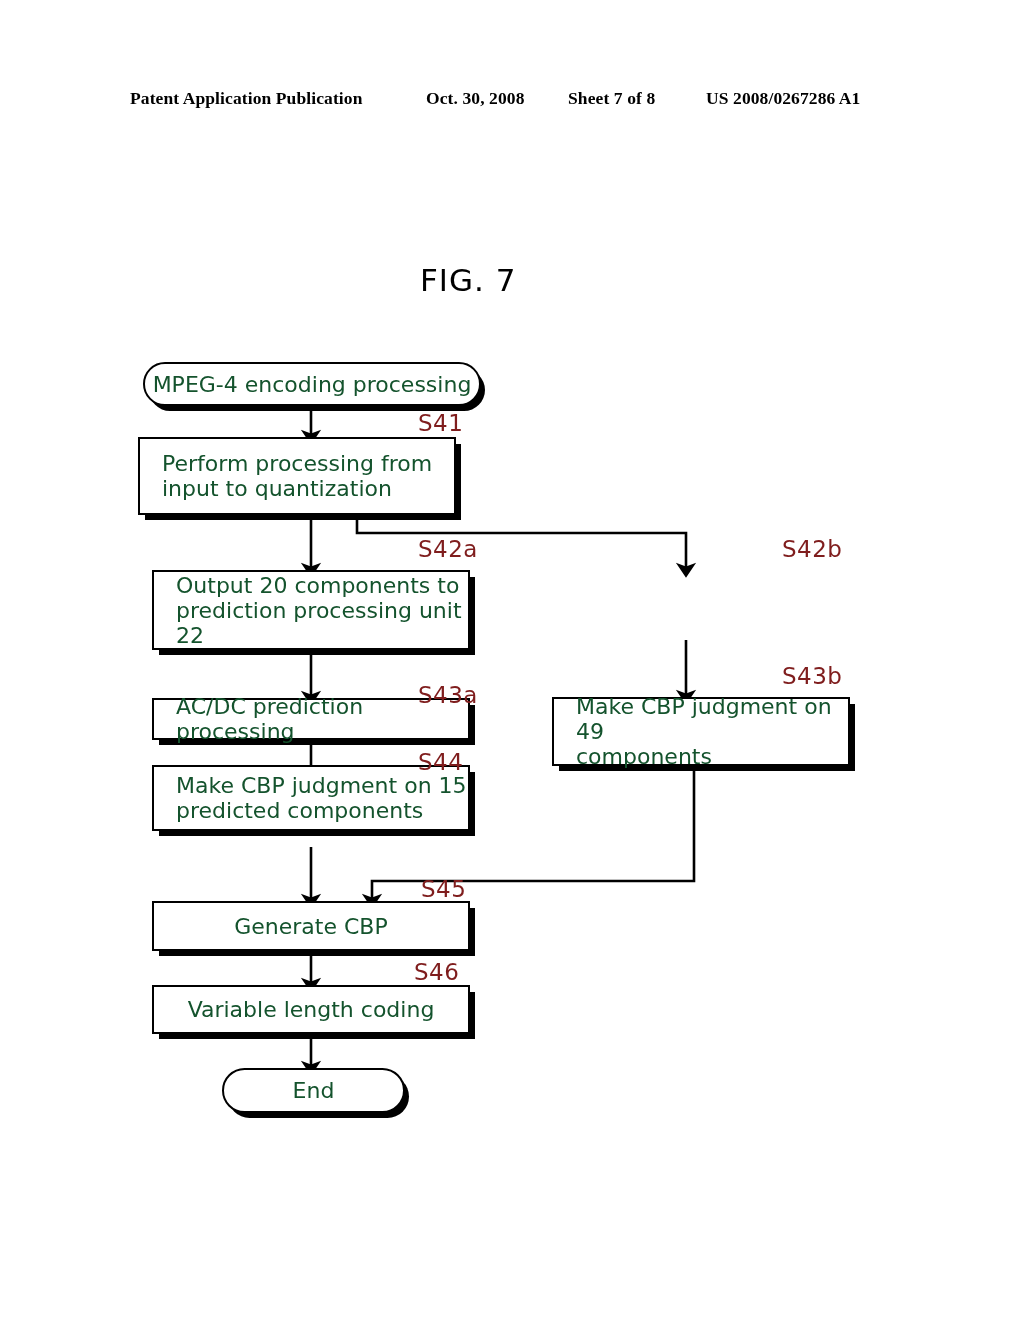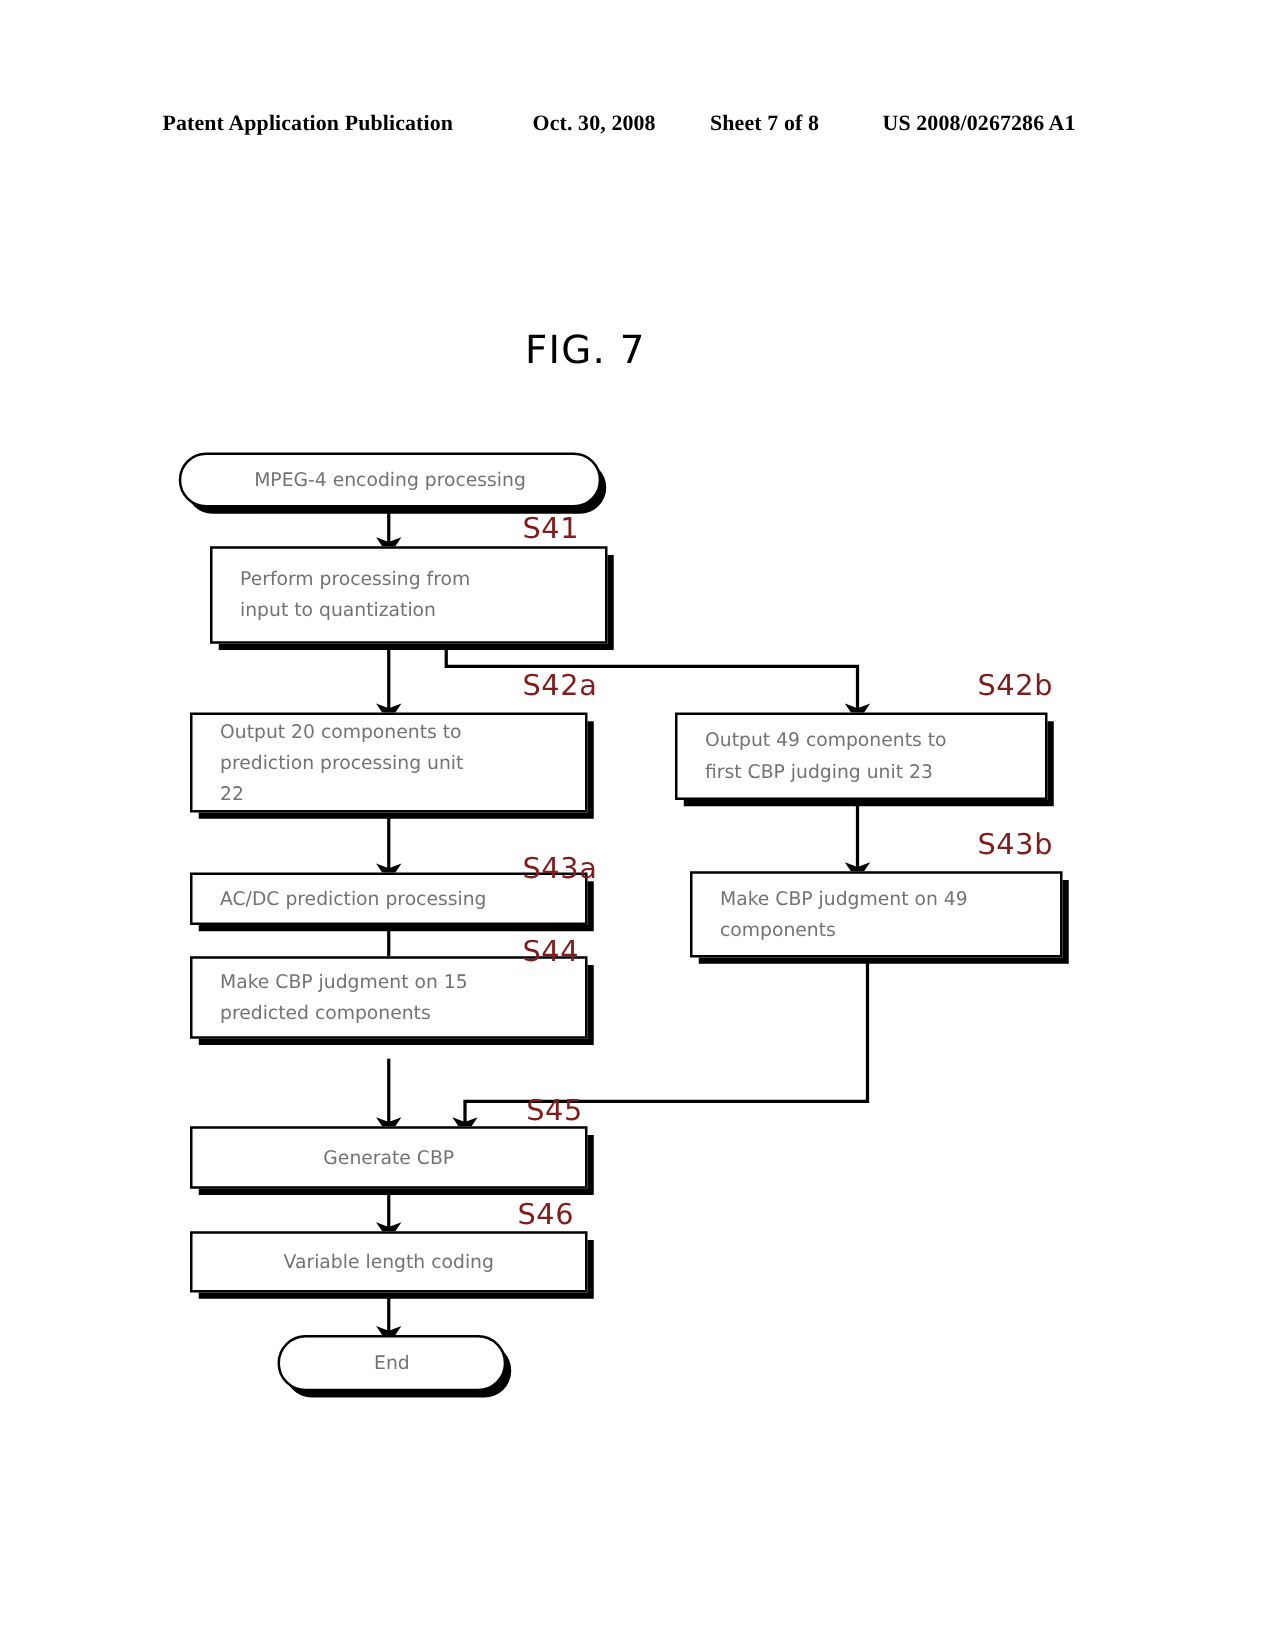--- a/index.html
+++ b/index.html
@@ -54,23 +54,23 @@
     box-sizing: border-box;
     background: #ffffff;
     border: 2.5px solid #000000;
     box-shadow: 6px 6px 0 -1px #000000;
     display: flex;
     align-items: center;
   }
   .node .label {
     display: block;
     width: 100%;
-    font-size: 15px;
+    font-size: 22px;
     line-height: 25px;
-    color: #737373;
+    color: #14532d;
     white-space: pre-line;
   }
   .node.process {
     padding: 7px 0 7px 22px;
   }
   .node.process.centered {
     padding-left: 0;
     justify-content: center;
   }
   .node.process.centered .label { text-align: center; }
@@ -143,37 +143,33 @@
       <line x1="311" y1="951" x2="311" y2="985" marker-end="url(#arrowhead)"></line>
 
       <line x1="311" y1="1034" x2="311" y2="1068" marker-end="url(#arrowhead)"></line>
     </g>
   </svg>
 
   <div class="node terminator" style="left:143px; top:362px; width:338px; height:44px;">
     <span class="label">MPEG-4 encoding processing</span>
   </div>
 
-  <div class="node process" style="left:168px; top:437px; width:318px; height:78px;align-items:center;">
+  <div class="node process" style="left:138px; top:437px; width:318px; height:78px;align-items:center;">
     <span class="label">Perform processing from
 input to quantization</span>
   </div>
   <div class="step-label" style="left:418px; top:412px;">S41</div>
 
   <div class="node process" style="left:152px; top:570px; width:318px; height:80px;">
     <span class="label">Output 20 components to
 prediction processing unit
 22</span>
   </div>
   <div class="step-label" style="left:418px; top:538px;">S42a</div>
 
-  <div class="node process" style="left:540px; top:570px; width:298px; height:70px;">
-    <span class="label">Output 49 components to
-first CBP judging unit 23</span>
-  </div>
   <div class="step-label" style="left:782px; top:538px;">S42b</div>
 
   <div class="node process" style="left:152px; top:698px; width:318px; height:42px;justify-content:center;">
     <span class="label">AC/DC prediction processing</span>
   </div>
   <div class="step-label" style="left:418px; top:684px;">S43a</div>
 
   <div class="node process" style="left:552px; top:697px; width:298px; height:69px;">
     <span class="label">Make CBP judgment on 49
 components</span>

